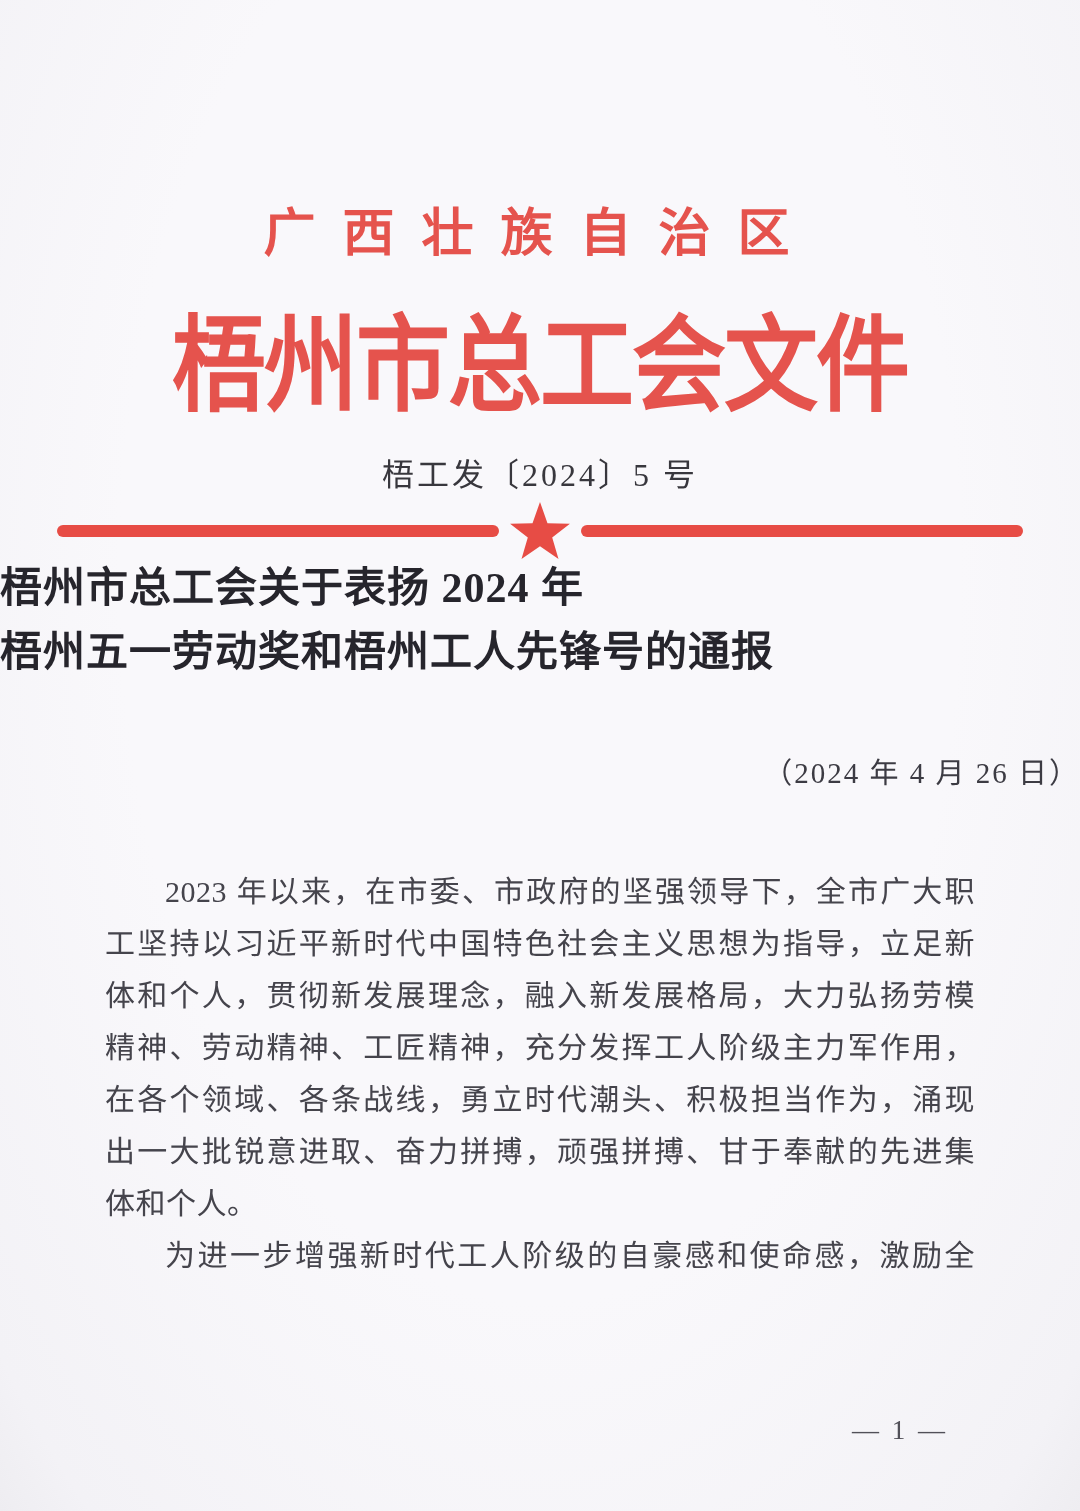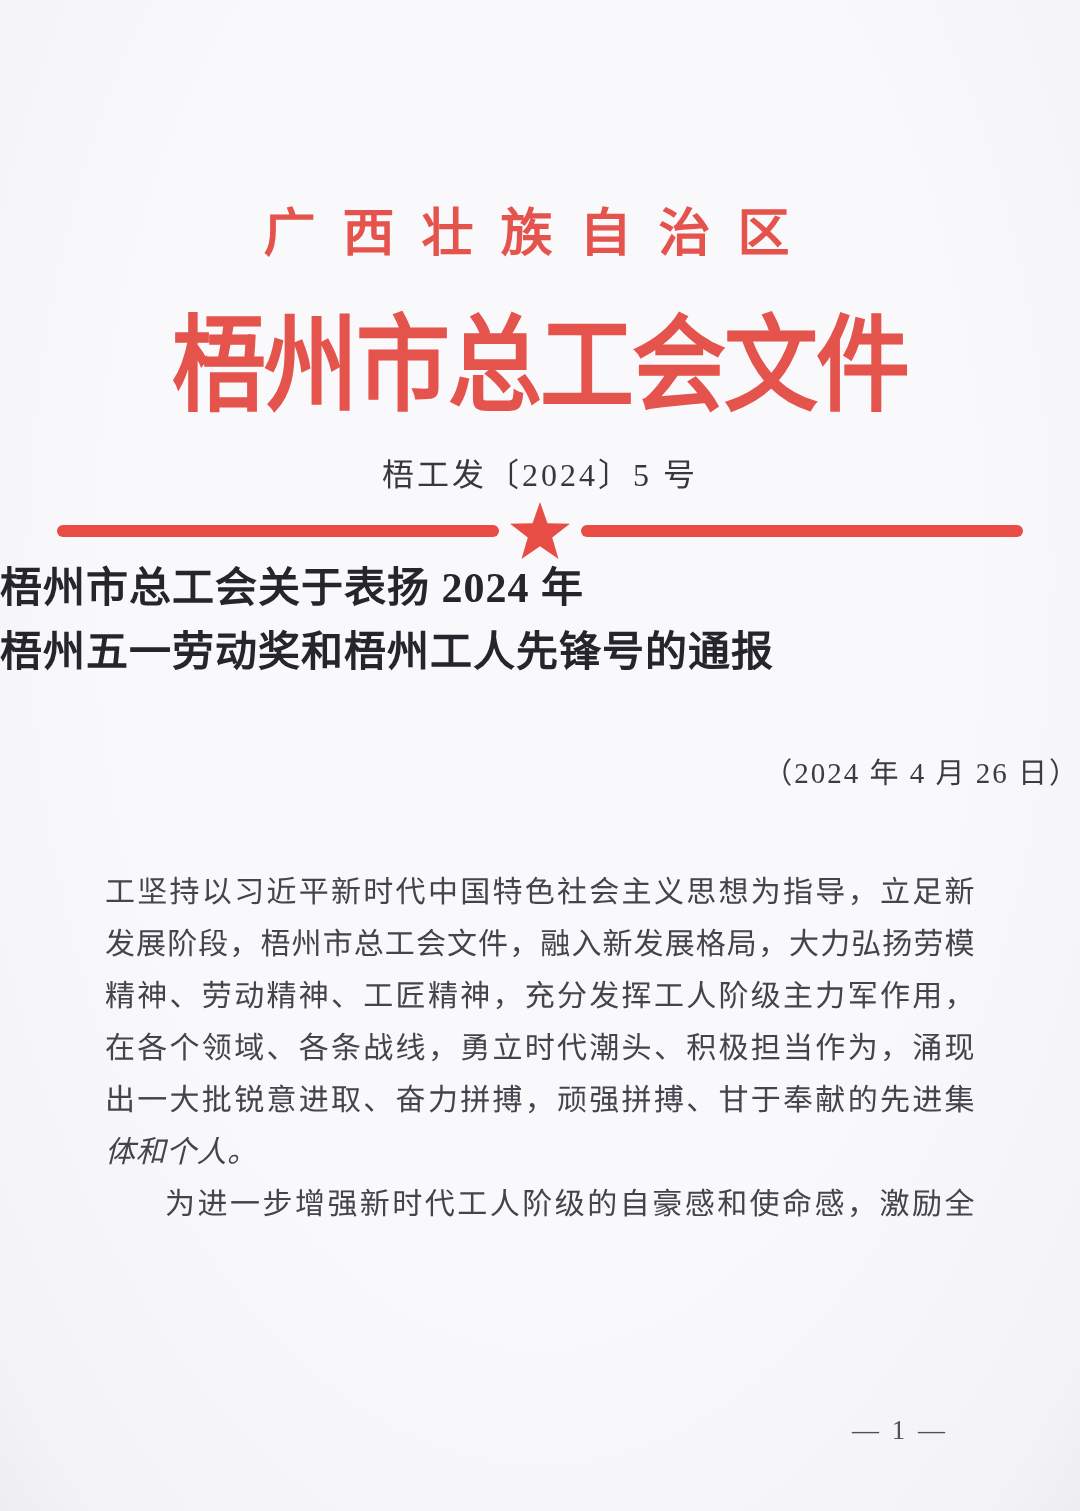--- a/index.html
+++ b/index.html
@@ -120,21 +120,20 @@
     height: 52px;
     line-height: 52px;
     text-align: justify;
     text-align-last: justify;
     letter-spacing: 0.5px;
   }
   .body-line.indent { padding-left: 60px; }
   .body-line.last-line {
     text-align: center;
     text-align-last: left;
-    font-style: italic;
   }
 
   
   .page-number {
     position: absolute;
     top: 1410px;
     left: 830px;
     width: 140px;
     text-align: center;
     font-size: 27px;
@@ -164,24 +163,25 @@
 
   <div class="doc-title">
     <div>梧州市总工会关于表扬 2024 年</div>
     <div>梧州五一劳动奖和梧州工人先锋号的通报</div>
   </div>
 
   <div class="doc-date">（2024 年 4 月 26 日）</div>
 
   <div class="doc-body">
 
+      <div class="body-line indent">2023 年以来，在市委、市政府的坚强领导下，全市广大职</div>
 
       <div class="body-line">工坚持以习近平新时代中国特色社会主义思想为指导，立足新</div>
 
-      <div class="body-line">发展阶段，梧州市总工会文件，融入新发展格局，大力弘扬劳模</div>
+      <div class="body-line">体和个人，贯彻新发展理念，融入新发展格局，大力弘扬劳模</div>
 
       <div class="body-line">精神、劳动精神、工匠精神，充分发挥工人阶级主力军作用，</div>
 
       <div class="body-line">在各个领域、各条战线，勇立时代潮头、积极担当作为，涌现</div>
 
       <div class="body-line">出一大批锐意进取、奋力拼搏，顽强拼搏、甘于奉献的先进集</div>
 
       <div class="body-line last-line">体和个人。</div>
 
       <div class="body-line indent">为进一步增强新时代工人阶级的自豪感和使命感，激励全</div>

